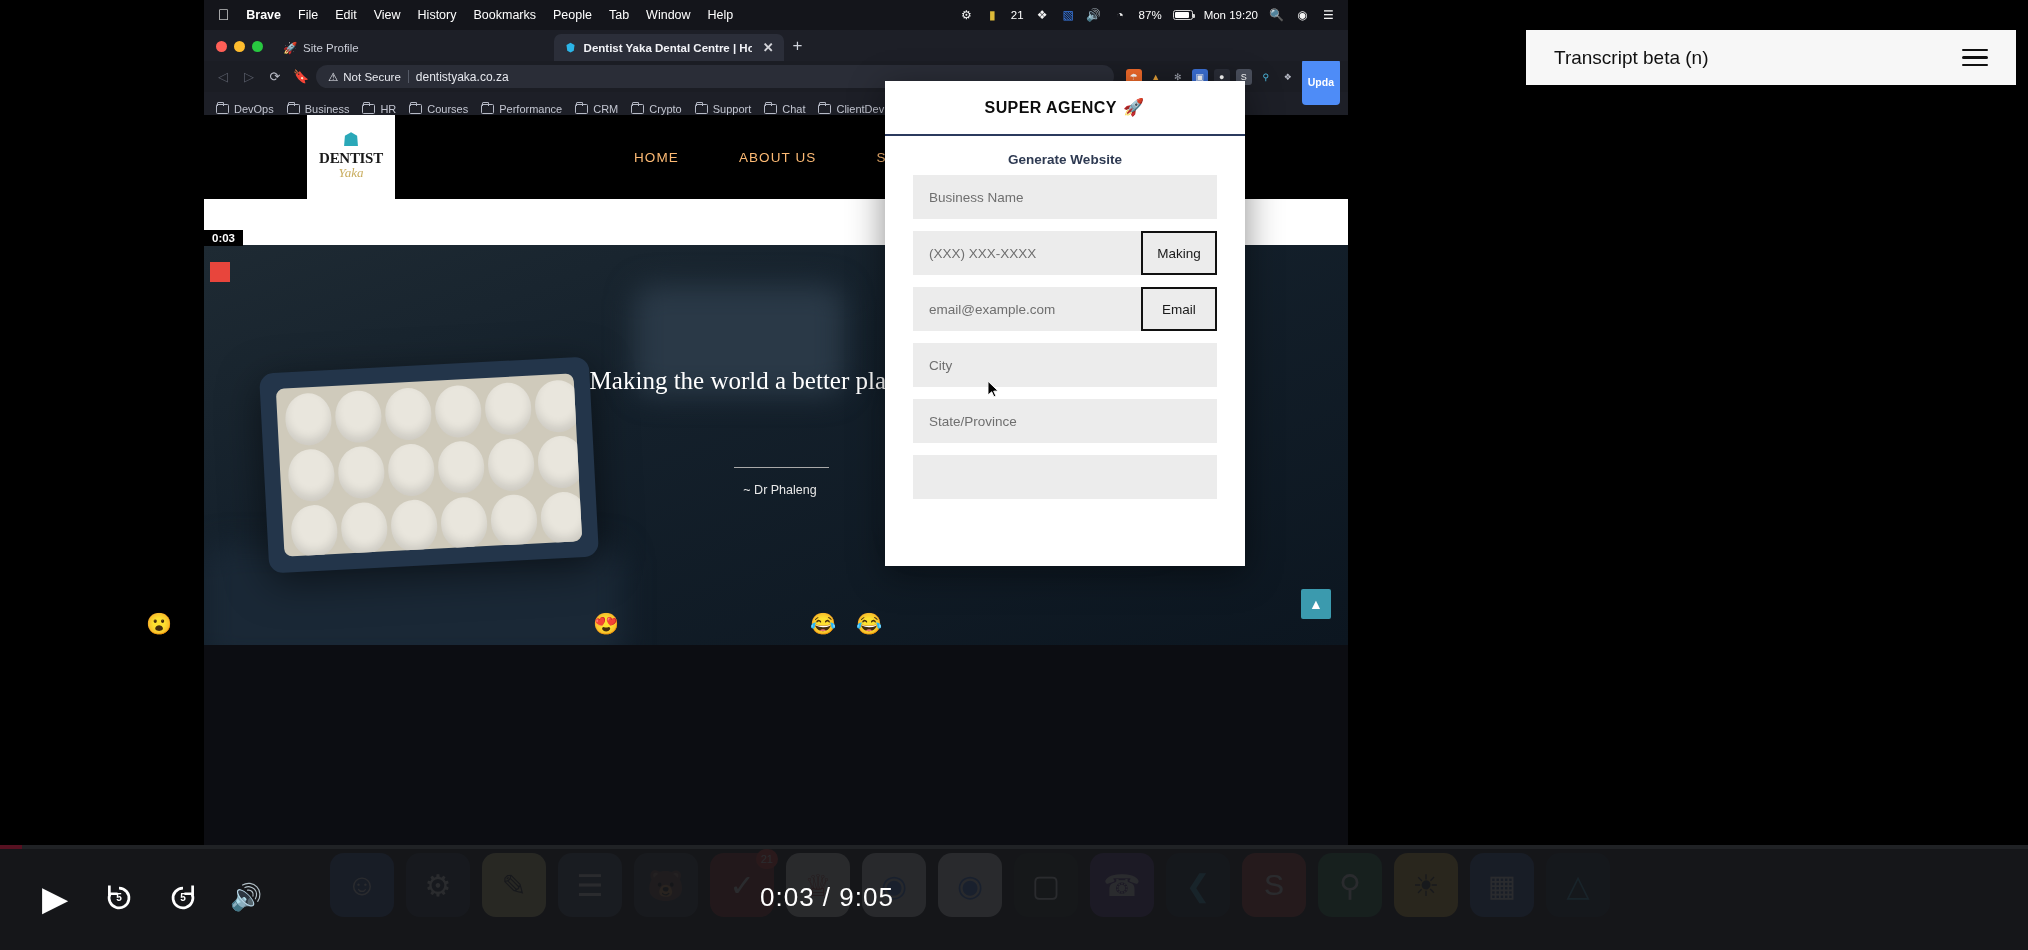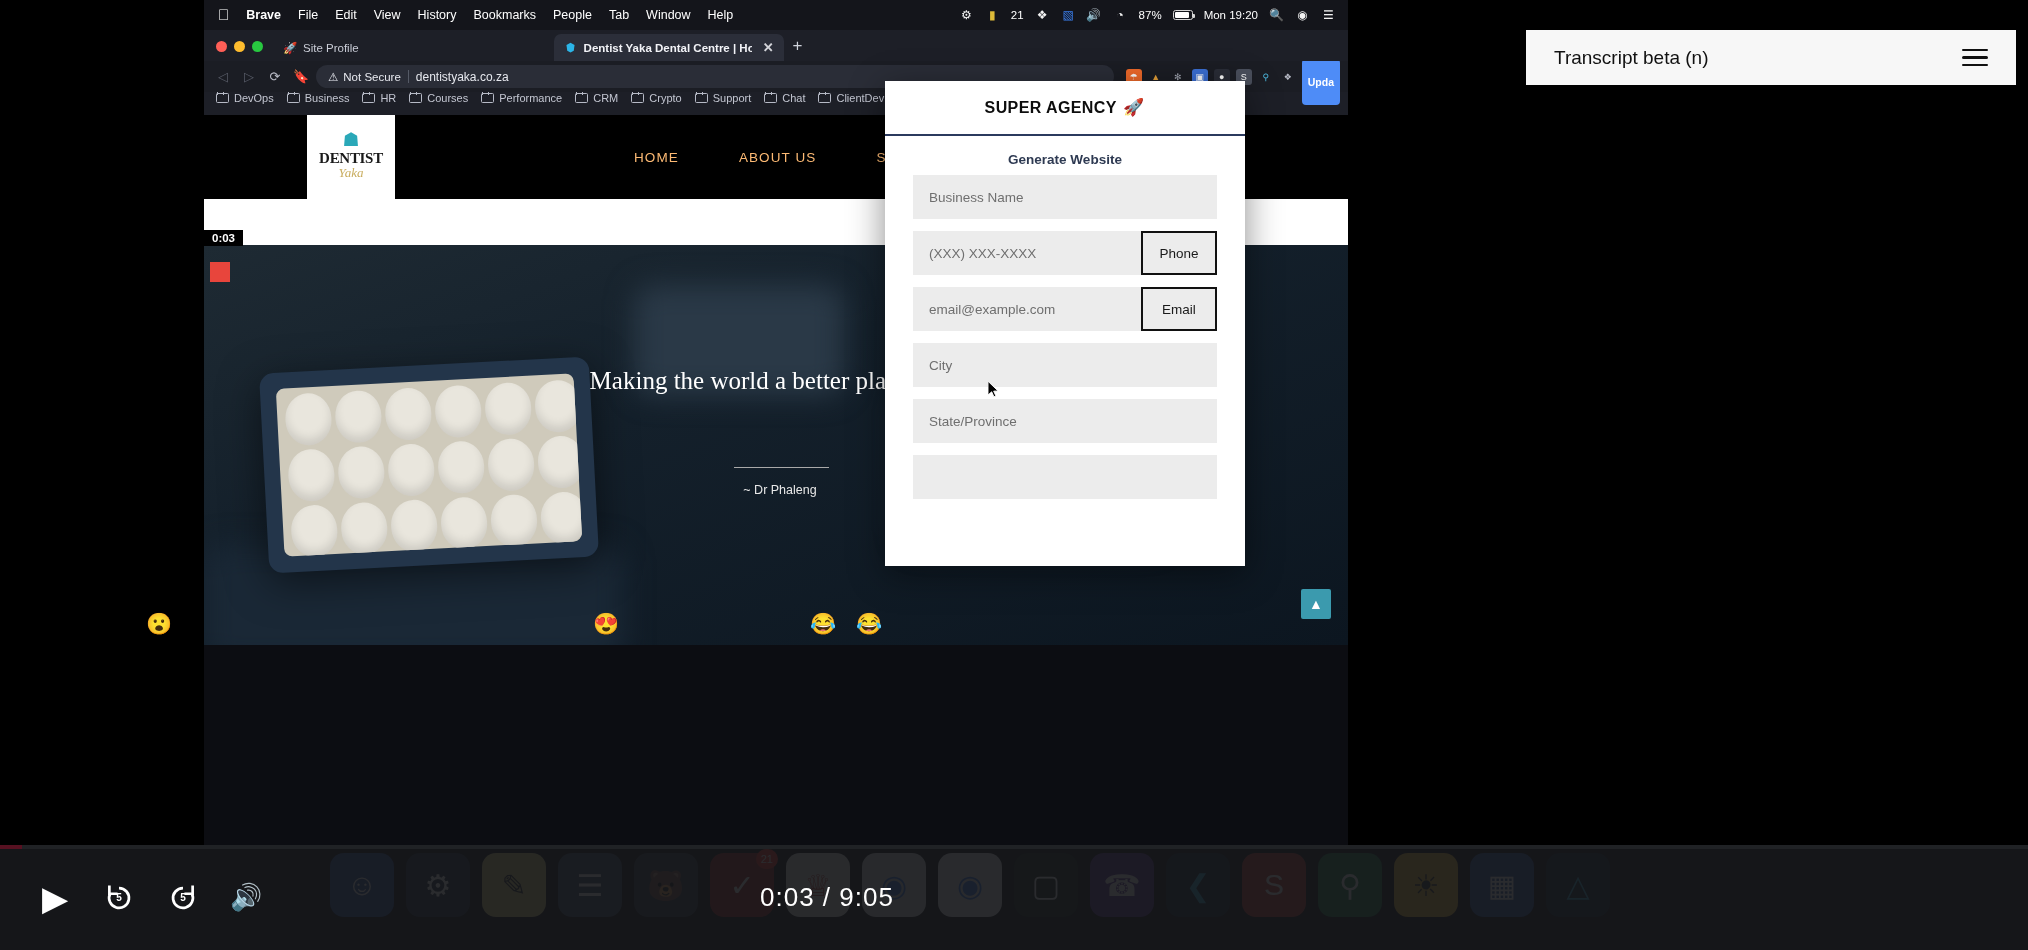--- a/index.html
+++ b/index.html
@@ -58,21 +58,21 @@
     flex: 1; height: 23px; background: #2a2d37; border-radius: 12px;
     display: flex; align-items: center; gap: 7px; padding: 0 12px; color: #e6e8ee; font-size: 12px; min-width: 0;
   }
   .notsecure { display: flex; align-items: center; gap: 5px; color: #e8eaf0; font-size: 11.5px; white-space: nowrap; }
   .vbar { width: 1px; height: 13px; background: #555a66; }
   .urltext { white-space: nowrap; overflow: hidden; }
   .ext-row { display: flex; align-items: center; gap: 6px; padding-left: 8px; }
   .ext { width: 16px; height: 16px; border-radius: 3px; display:flex; align-items:center; justify-content:center; font-size:9px; color:#fff; }
   .update-pill { background: #4e8cf7; color: #fff; font-size: 10.5px; border-radius: 4px; padding: 17px 6px; white-space: nowrap; font-weight: 600; margin-top: 11px; }
 
-  .bookmarks { height: 23px; background: #1d1f27; display: flex; align-items: flex-start; gap: 13px; padding: 0 12px; overflow: hidden; }
+  .bookmarks { height: 23px; background: #1d1f27; display: flex; align-items: flex-end; gap: 13px; padding: 0 12px; overflow: hidden; }
   .bm { display: flex; align-items: center; gap: 5px; color: #c3c6d1; font-size: 11px; white-space: nowrap; }
   .folder { width: 13px; height: 10px; border: 1.3px solid #b6bac6; border-radius: 1.5px; position: relative; flex:none; }
   .folder:before { content:''; position:absolute; left:-0px; top:-3.4px; width:5px; height:3px; border:1.3px solid #b6bac6; border-bottom:none; border-radius:1.5px 1.5px 0 0; }
 
   
   .page { position: absolute; left: 0; top: 85px; width: 1144px; height: 530px; background: #fff; overflow: hidden; }
   .site-nav { height: 84px; background: #000; display: flex; align-items: center; position: relative; }
   .logo {
     position: absolute; left: 103px; top: -7px; width: 88px; height: 94px; background: #fff;
     display:flex; flex-direction:column; align-items:center; justify-content:center; gap:1px;
@@ -359,21 +359,21 @@
       </div>
       <div class="popup-title">Generate Website</div>
       <div class="field-wrap">
 
         <div class="field">
           <input type="text" placeholder="Business Name" style="">
         </div>
 
         <div class="field">
           <input type="text" placeholder="(XXX) XXX-XXXX" style="">
-          <div class="side-btn">Phone</div>
+          <div class="side-btn">Making</div>
         </div>
 
         <div class="field">
           <input type="text" placeholder="email@example.com" style="">
           <div class="side-btn">Email</div>
         </div>
 
         <div class="field">
           <input type="text" placeholder="City" style="">
         </div>

